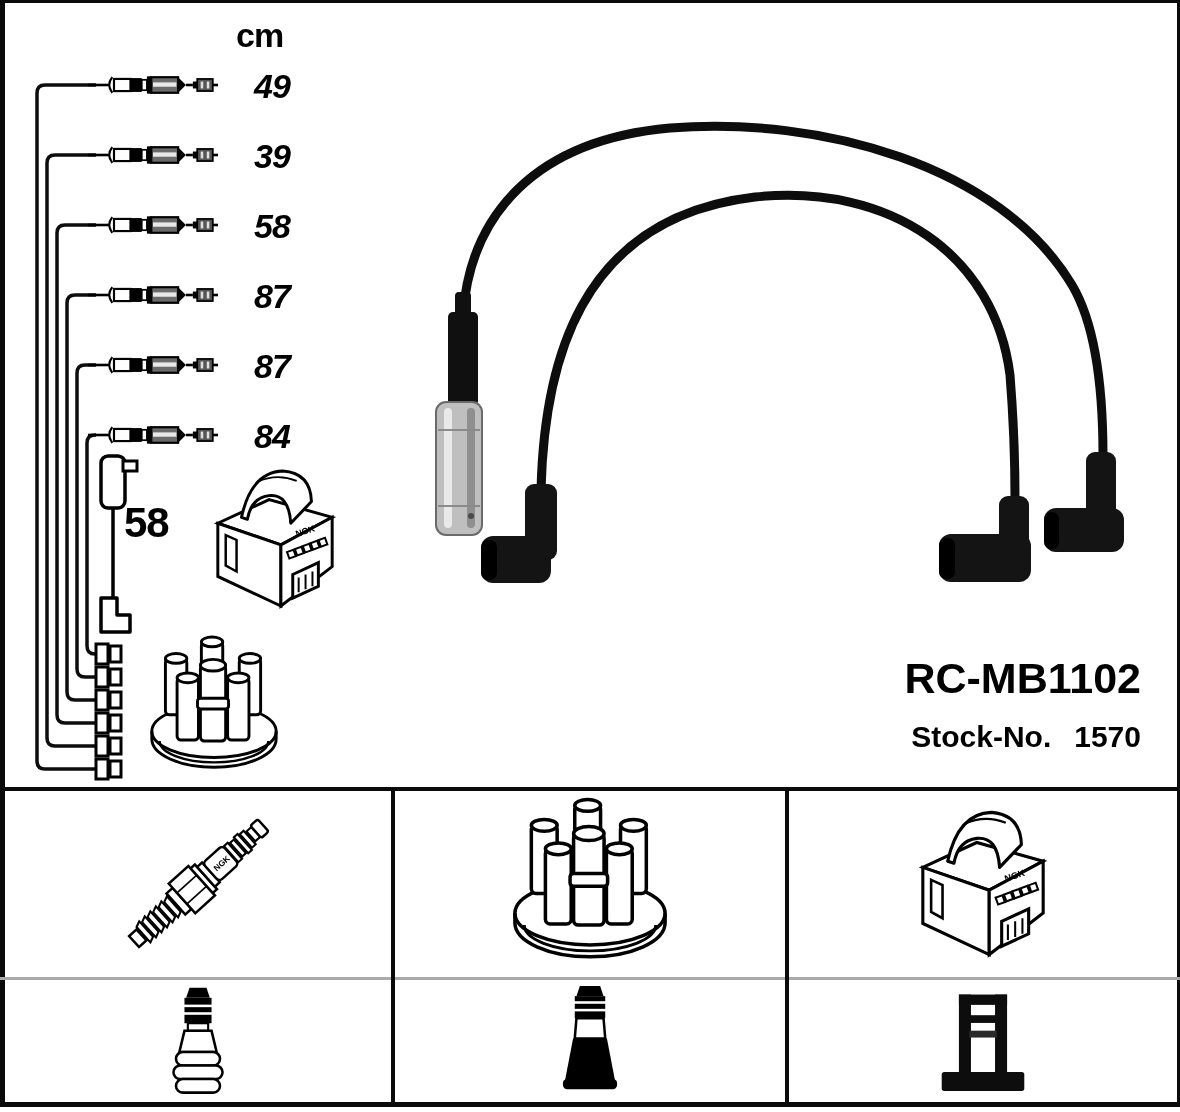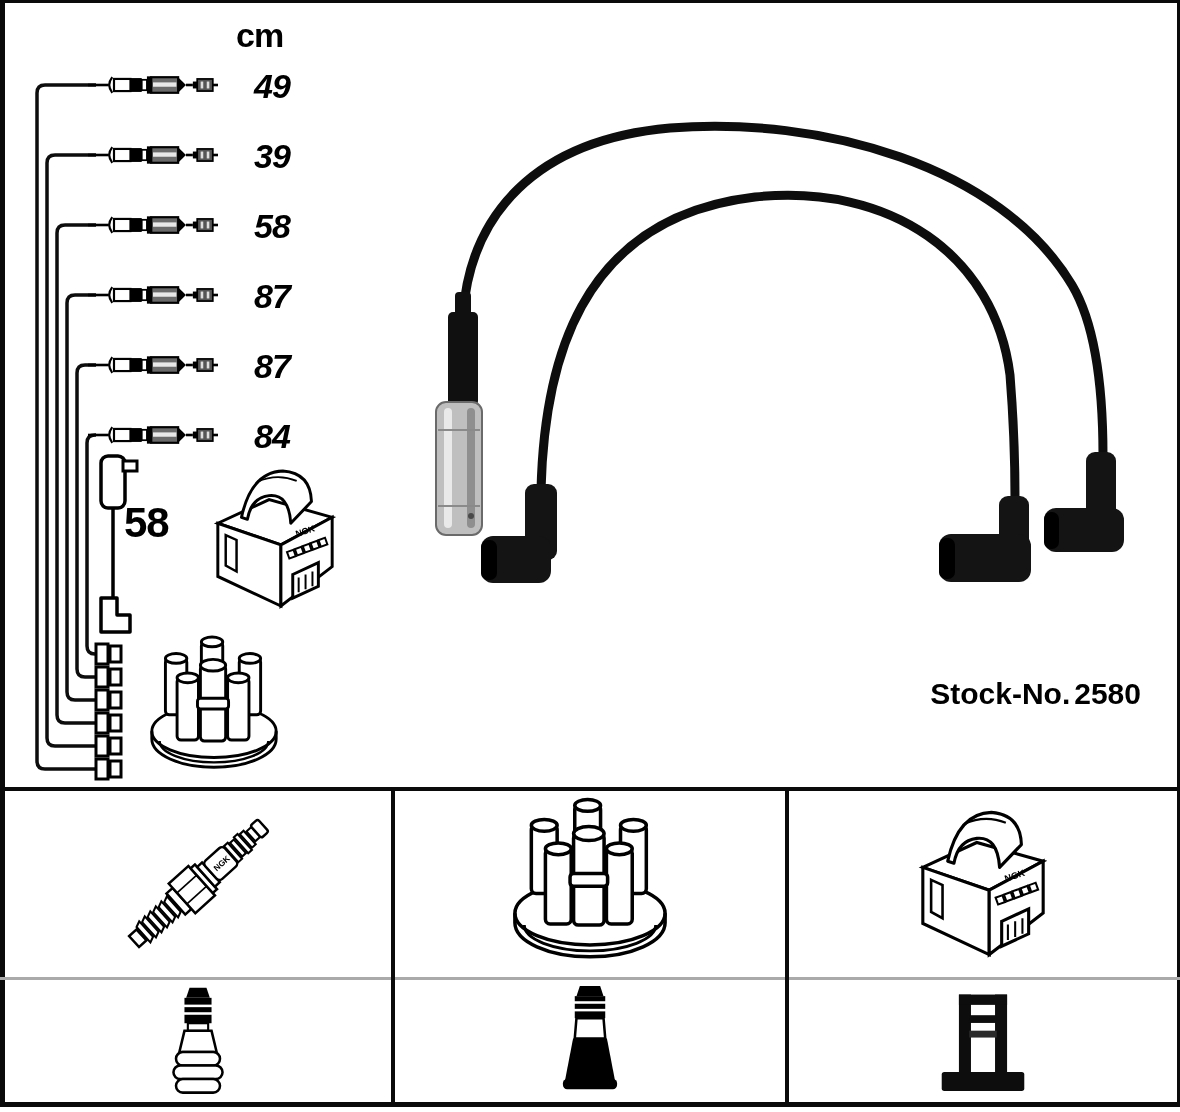--- a/index.html
+++ b/index.html
@@ -10,21 +10,21 @@
   .edge-top{left:0;top:0;width:1180px;height:3px;}
   .edge-right{right:0;top:0;width:3px;height:1107px;}
   .art{position:absolute;left:0;top:0;}
   .lbl{position:absolute;font-weight:700;letter-spacing:-1px;line-height:1;}
   .unit{left:236px;top:18px;font-size:34px;}
   .len{left:254px;width:80px;font-size:34px;font-style:italic;}
   .len58{left:124px;top:502px;font-size:42px;position:absolute;font-weight:700;letter-spacing:-1px;line-height:1;}
   .codes{position:absolute;right:39px;top:657px;text-align:right;}
   .code{font-size:43px;font-weight:800;letter-spacing:0;line-height:1;}
   .stock{margin-top:22px;font-size:30px;font-weight:800;line-height:1;}
-  .stock .sp{margin-right:4px;}
+  .stock .sp{margin-right:23px;}
   
   .grid{position:absolute;left:0;top:787px;width:1180px;height:320px;}
   .gl{position:absolute;background:#0a0a0a;}
   .gl-top{left:0;top:0;width:1180px;height:4px;}
   .gl-bottom{left:0;top:315px;width:1180px;height:5px;}
   .gl-col1{left:391px;top:4px;width:4px;height:311px;}
   .gl-col2{left:785px;top:4px;width:4px;height:311px;}
   .gl-row{position:absolute;left:0;top:190px;width:1180px;height:3px;background:#aaaaaa;}
   .cell{position:absolute;display:flex;align-items:center;justify-content:center;}
   .c-r1{top:4px;height:186px;}
@@ -183,22 +183,23 @@
   <div class="lbl unit">cm</div>
   <div class="lbl len" style="top:69px">49</div>
   <div class="lbl len" style="top:139px">39</div>
   <div class="lbl len" style="top:209px">58</div>
   <div class="lbl len" style="top:279px">87</div>
   <div class="lbl len" style="top:349px">87</div>
   <div class="lbl len" style="top:419px">84</div>
   <div class="len58">58</div>
 
   <div class="codes">
+    <div class="code">RC-MB1102</div>
     <div class="stock">
-      <span class="sp">Stock-No.</span><span>2580</span>
+      <span class="sp">Stock-No.</span><span>1570</span>
     </div>
   </div>
 
   <div class="grid">
     <div class="gl gl-top"></div>
     <div class="gl-row"></div>
     <div class="gl gl-col1"></div>
     <div class="gl gl-col2"></div>
     <div class="gl gl-bottom"></div>
 

